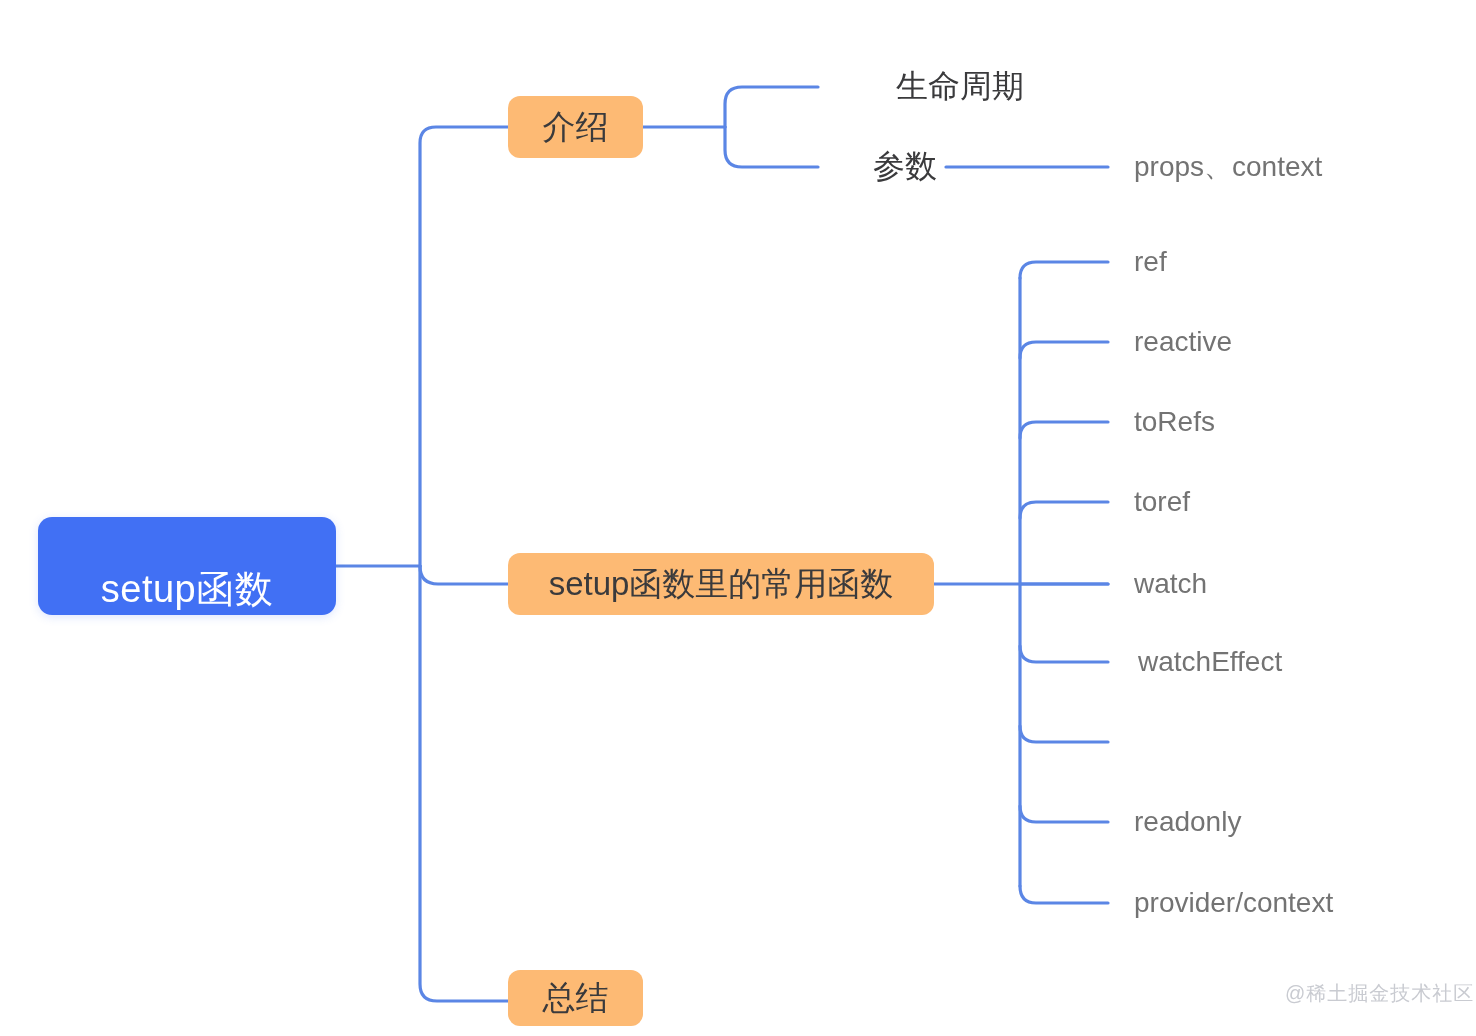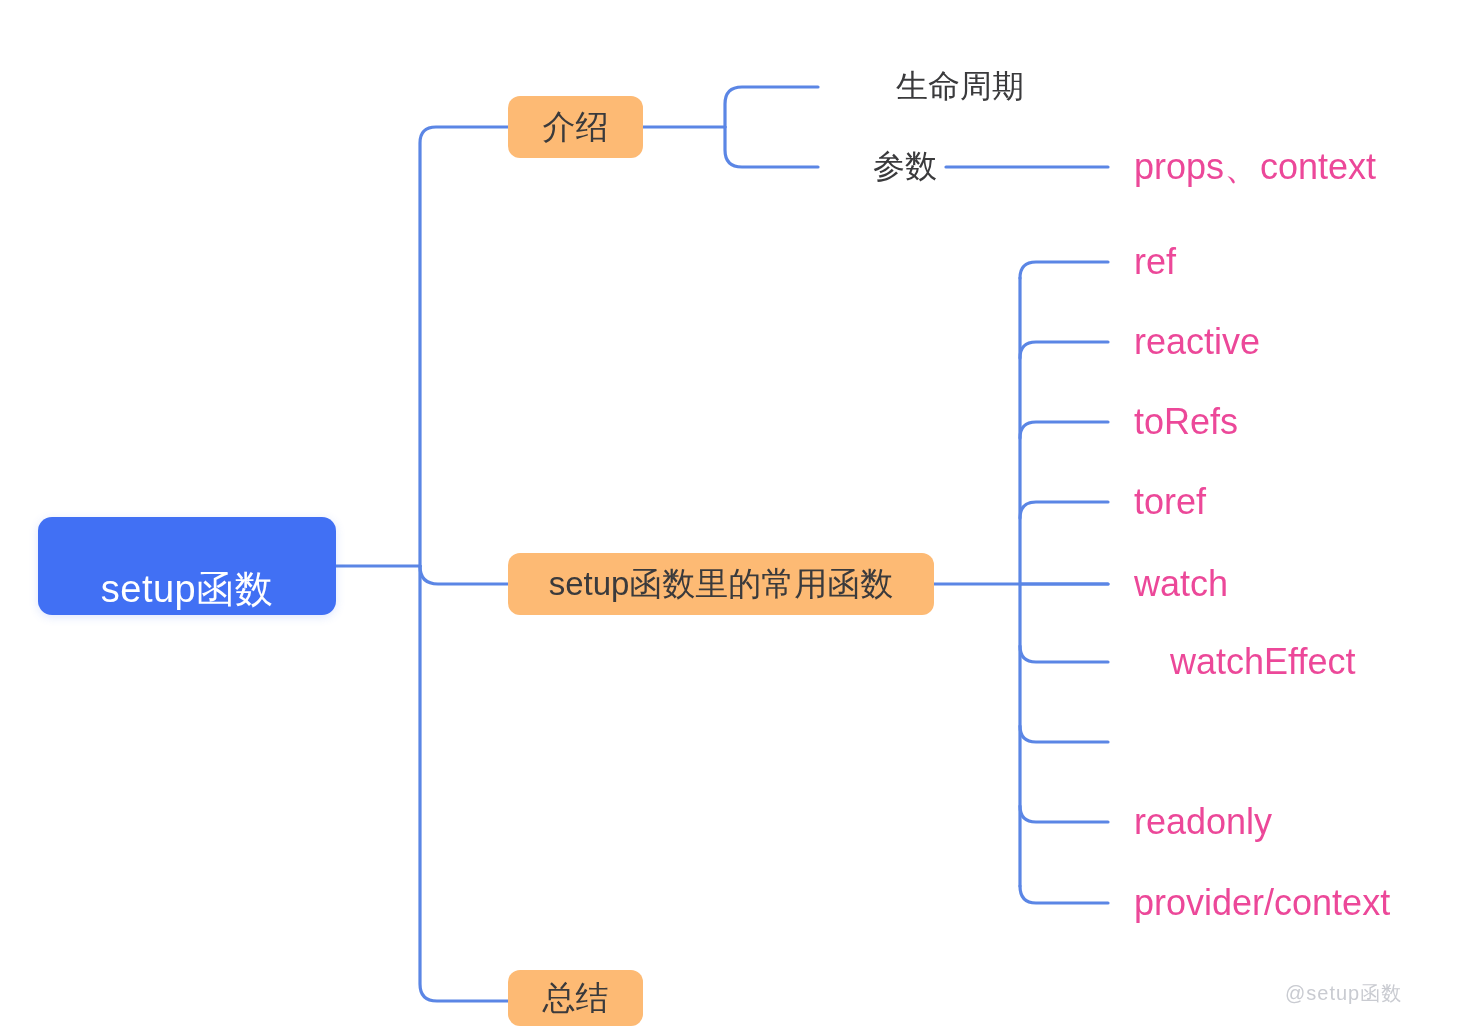--- a/index.html
+++ b/index.html
@@ -43,22 +43,22 @@
     letter-spacing: 0.5px;
     box-shadow: 0 2px 10px rgba(65,112,244,0.18);
   }
   .node-branch {
     background: #fdba74;
     color: #3A3A3C;
     border-radius: 12px;
     font-size: 33px;
   }
   .node-leaf {
-    color: #ec4899;
-    font-size: 36px;
+    color: #737373;
+    font-size: 28px;
     justify-content: flex-start;
   }
   .node-leaf-cn {
     color: #3A3A3C;
     font-size: 32px;
     justify-content: center;
   }
   .watermark {
     position: absolute;
     color: #C9CBD1;
@@ -140,34 +140,34 @@
   </div>
 
   <div class="node node-leaf" style="left:1134px; top:477px; width:300px; height:50px;">
     <span>toref</span>
   </div>
 
   <div class="node node-leaf" style="left:1134px; top:559px; width:300px; height:50px;">
     <span>watch</span>
   </div>
 
-  <div class="node node-leaf" style="left:1170px; top:637px; width:300px; height:50px;text-align:right;">
+  <div class="node node-leaf" style="left:1138px; top:637px; width:300px; height:50px;text-align:right;">
     <span>watchEffect</span>
   </div>
 
 
   <div class="node node-leaf" style="left:1134px; top:797px; width:300px; height:50px;">
     <span>readonly</span>
   </div>
 
   <div class="node node-leaf" style="left:1134px; top:878px; width:320px; height:50px;">
     <span>provider/context</span>
   </div>
 
   <div class="node node-branch" style="left:508px; top:970px; width:135px; height:56px;">
     <span>总结</span>
   </div>
 
   <div class="watermark" style="left:1285px; top:980px;">
-    <span>@setup函数</span>
+    <span>@稀土掘金技术社区</span>
   </div>
 
 </div>
 
 </body></html>

